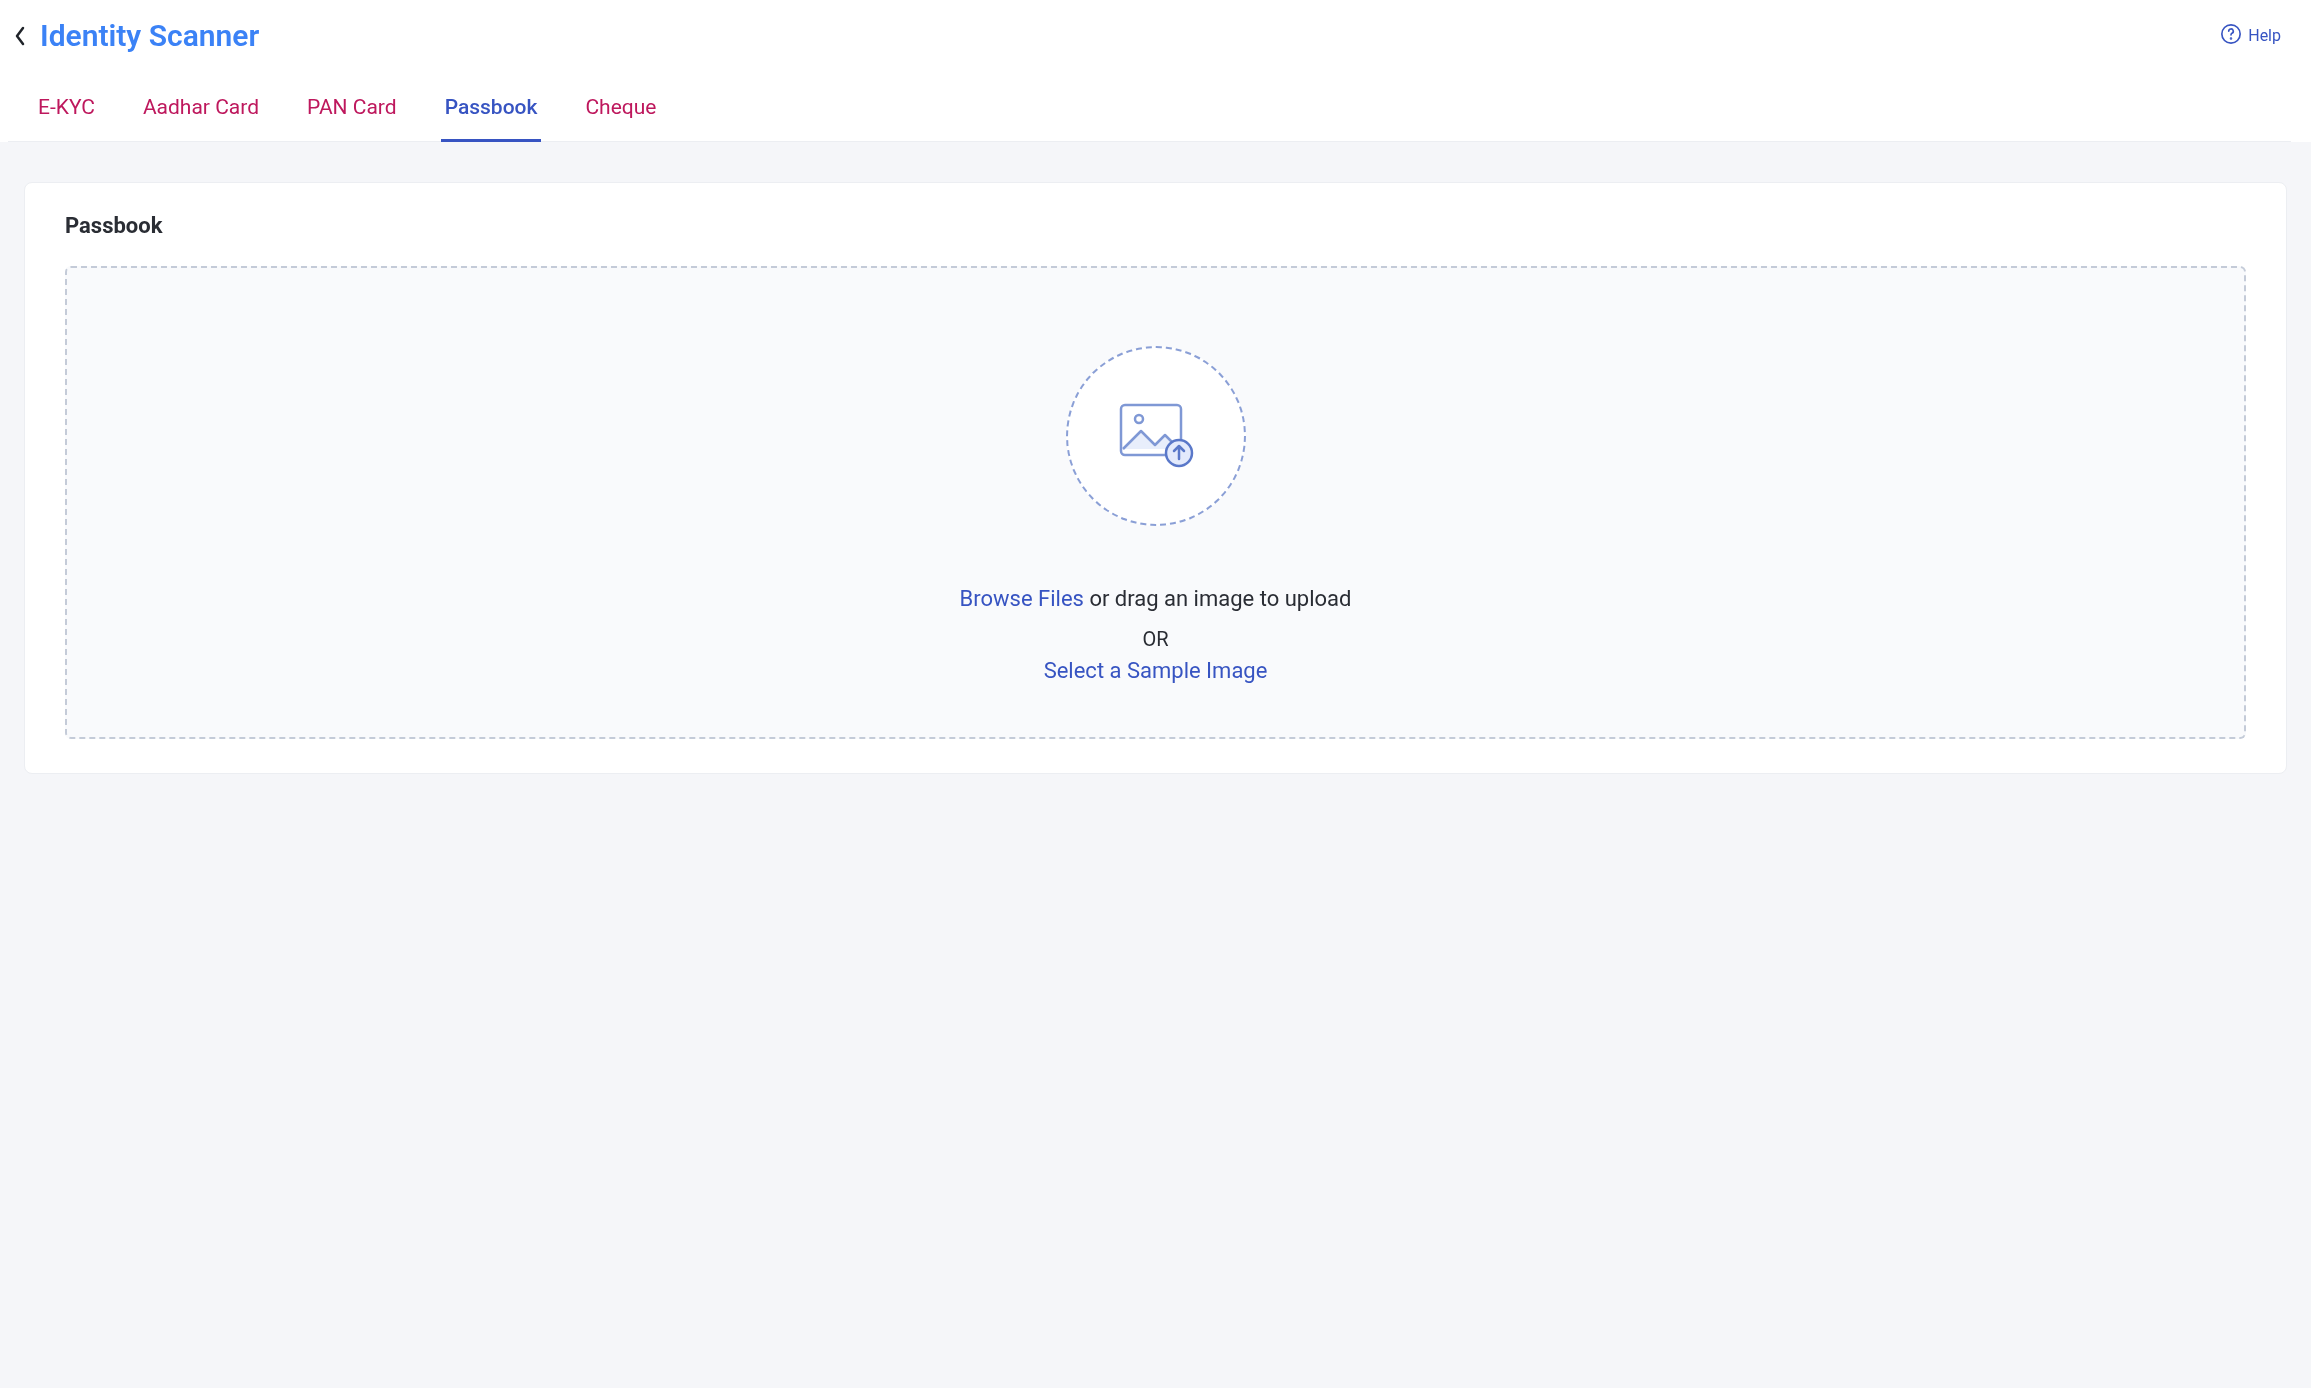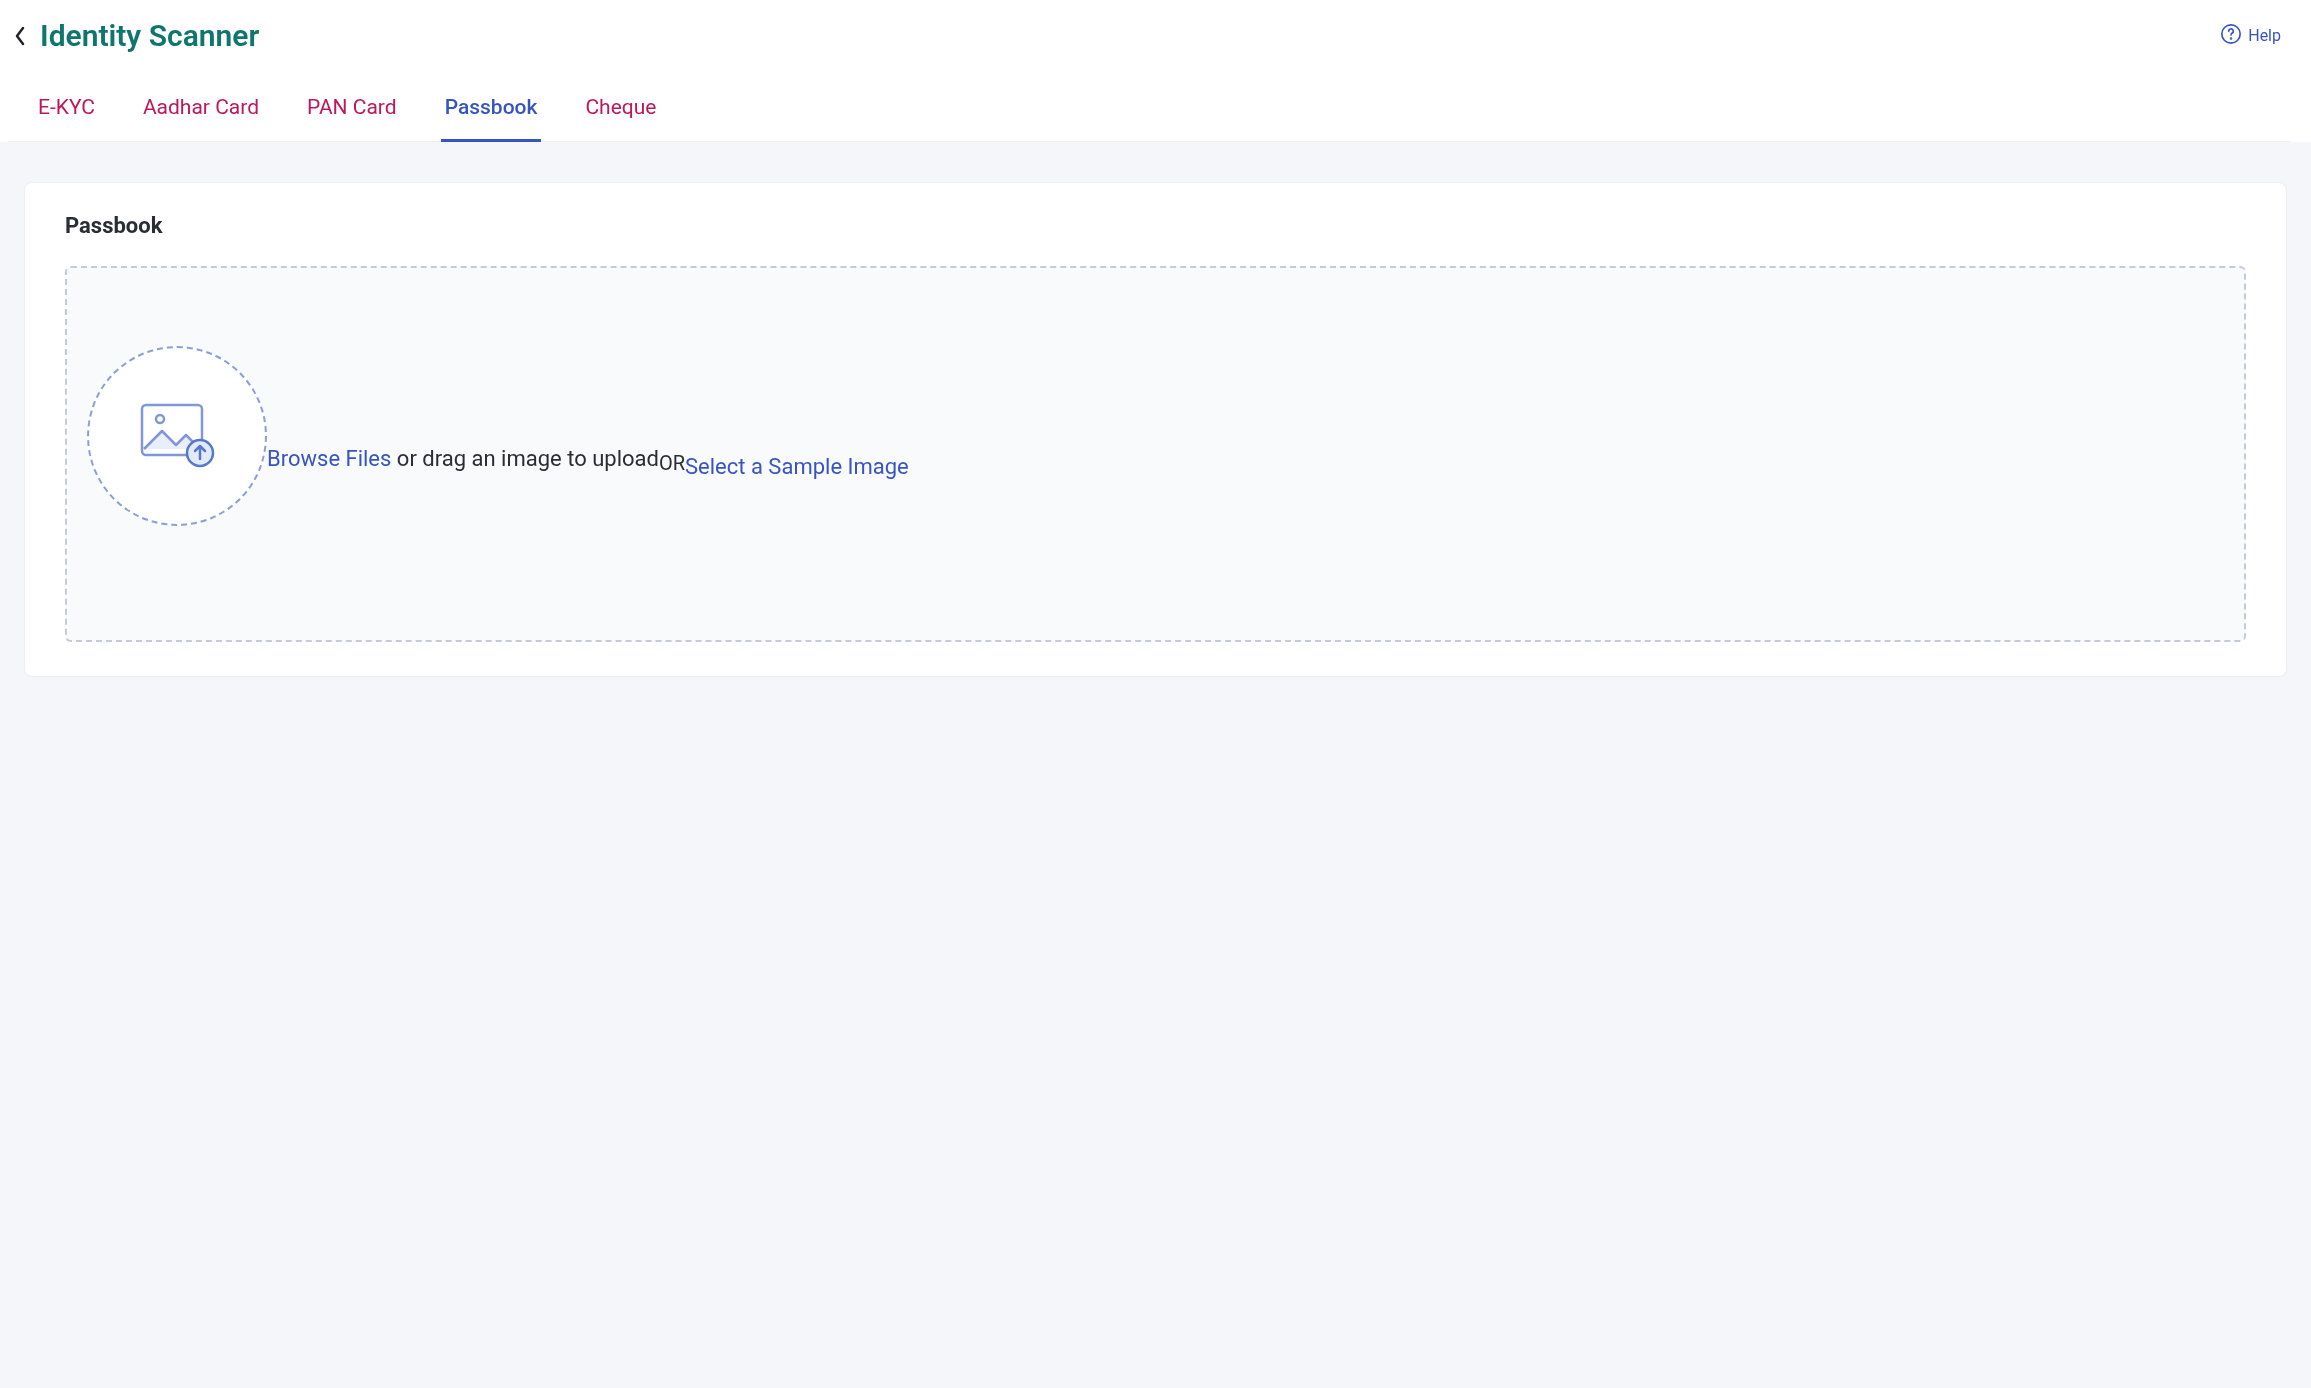--- a/index.html
+++ b/index.html
@@ -35,21 +35,21 @@
       width: 24px;
       height: 24px;
     }
     .back-chevron svg {
       width: 12px;
       height: 20px;
     }
     .page-title {
       font-size: 30px;
       font-weight: 600;
-      color: #0f766e;
+      color: #3b82f6;
     }
     .help-link {
       display: flex;
       align-items: center;
       gap: 6px;
       color: #3754c2;
       font-size: 16px;
       cursor: pointer;
       padding-right: 10px;
     }
@@ -95,21 +95,21 @@
     }
     .upload-zone-wrapper {
       padding: 0 40px 34px 40px;
     }
     .upload-zone {
       border: 2px dashed #c4cbd8;
       border-radius: 6px;
       background: #f9fafc;
       padding: 78px 20px 54px 20px;
       display: flex;
-      flex-direction: row;
+      flex-direction: column;
       align-items: center;
       cursor: pointer;
     }
     .upload-circle {
       width: 180px;
       height: 180px;
       border: 2px dashed #8a9fd6;
       border-radius: 50%;
       background: #ffffff;
       display: flex;

